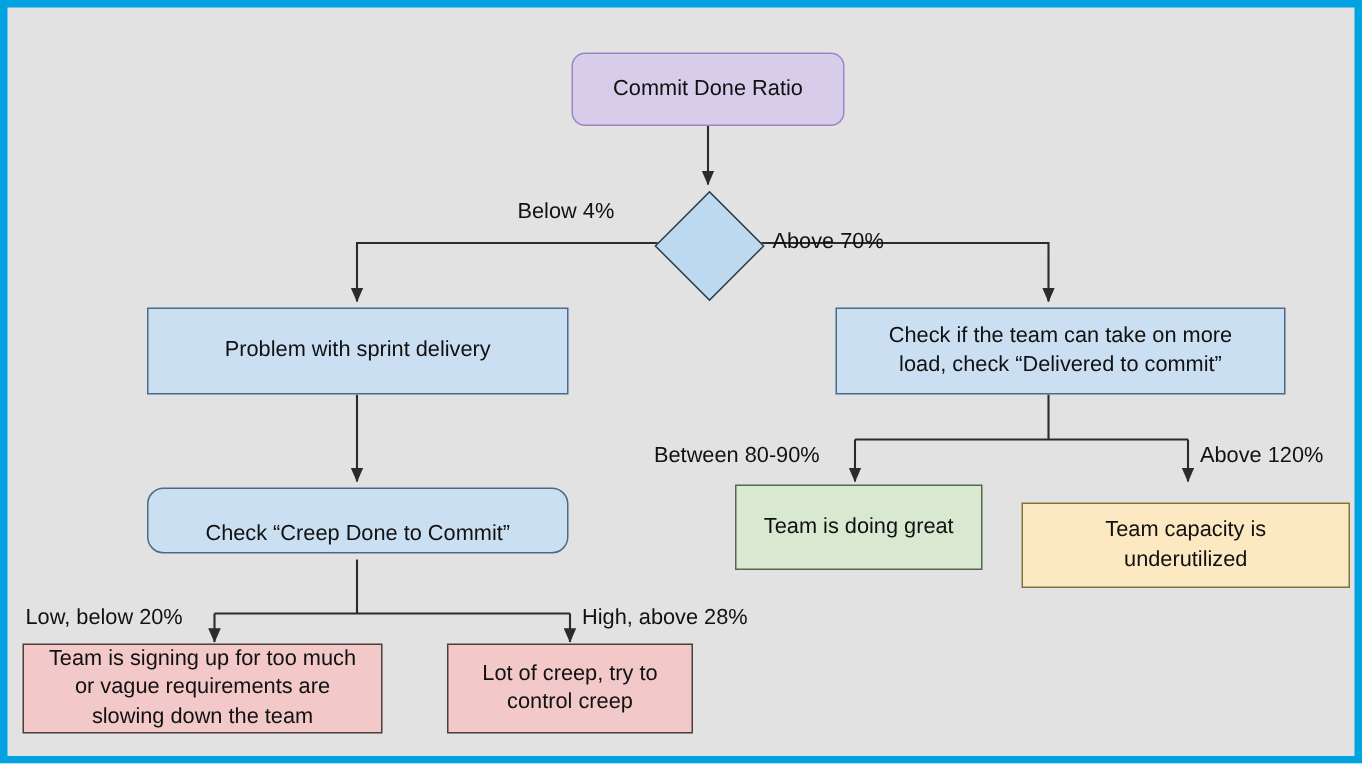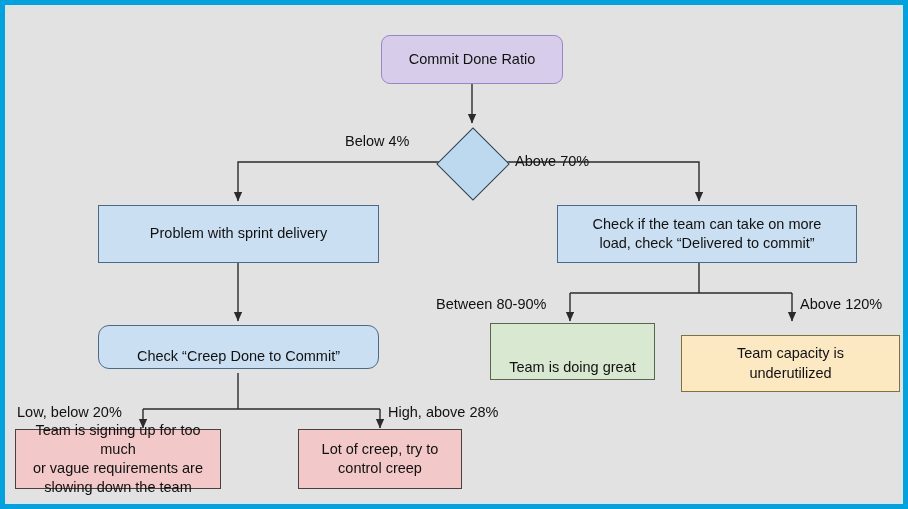--- a/index.html
+++ b/index.html
@@ -132,32 +132,32 @@
 
   <div class="node n-blue" style="left:552px; top:200px; width:300px; height:58px;">
     <span class="node-text">Check if the team can take on more
 load, check “Delivered to commit”</span>
   </div>
 
   <div class="node n-blue-round" style="left:93px; top:320px; width:281px; height:44px;align-items:flex-end;">
     <span class="node-text">Check “Creep Done to Commit”</span>
   </div>
 
-  <div class="node n-pink" style="left:10px; top:424px; width:206px; height:60px;">
+  <div class="node n-pink" style="left:10px; top:424px; width:240px; height:60px;">
     <span class="node-text">Team is signing up for too much
 or vague requirements are
 slowing down the team</span>
   </div>
 
   <div class="node n-pink" style="left:293px; top:424px; width:164px; height:60px;">
     <span class="node-text">Lot of creep, try to
 control creep</span>
   </div>
 
-  <div class="node n-green" style="left:485px; top:318px; width:165px; height:57px;align-items:flex-end;">
+  <div class="node n-green" style="left:485px; top:318px; width:165px; height:57px;">
     <span class="node-text">Team is doing great</span>
   </div>
 
   <div class="node n-yellow" style="left:676px; top:330px; width:219px; height:57px;">
     <span class="node-text">Team capacity is
 underutilized</span>
   </div>
 
   <div class="edge-label" style="left:340px; top:128px;">Below 4%</div>
 

